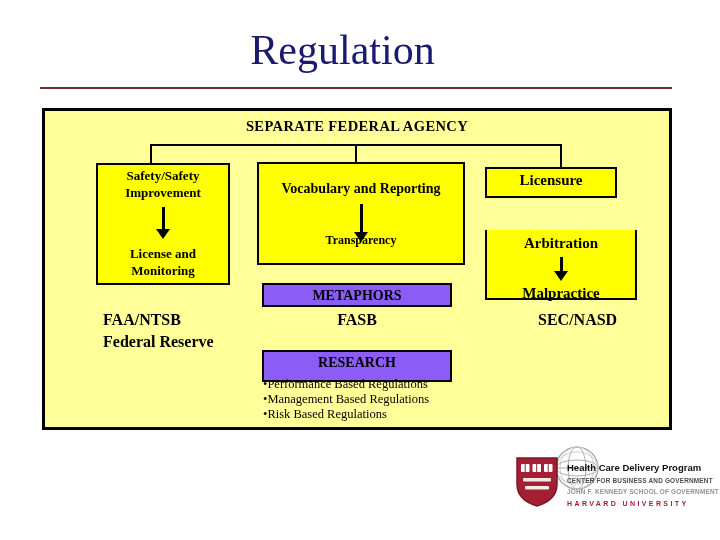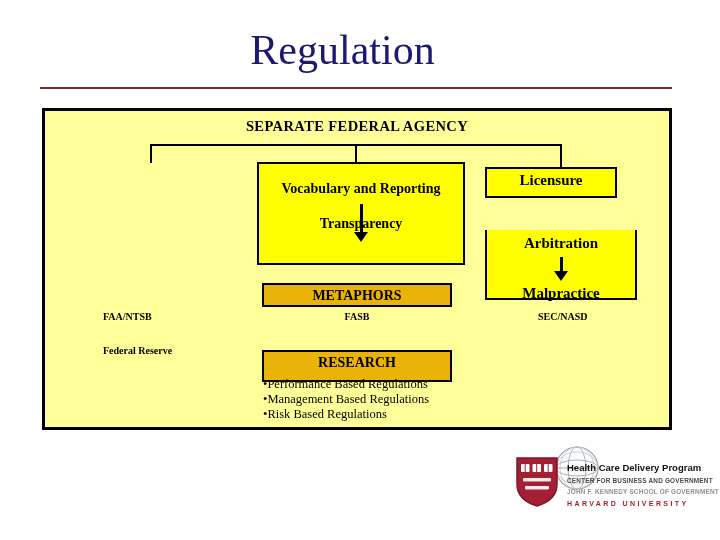--- a/index.html
+++ b/index.html
@@ -23,30 +23,30 @@
   .panel-header{
     position:absolute;left:0;top:7px;width:100%;text-align:center;
     font-size:14.5px;font-weight:700;letter-spacing:0.4px;
   }
   .cline{position:absolute;background:#000;}
   .ybox{
     position:absolute;background:#ffff00;border:2px solid #000;
     box-sizing:border-box;text-align:center;
   }
   .wbox{
-    position:absolute;background:#eab308;border:2px solid #000;
+    position:absolute;background:#8b5cf6;border:2px solid #000;
     box-sizing:border-box;text-align:center;font-weight:700;font-size:14px;
   }
   .boxlabel{position:absolute;left:0;width:100%;text-align:center;font-weight:700;}
   .arrow{position:absolute;left:50%;transform:translateX(-50%);
     display:flex;flex-direction:column;align-items:center;z-index:2;}
   .arrow .shaft{width:3px;background:#000;}
   .arrow .head{width:0;height:0;border-left:7px solid transparent;
     border-right:7px solid transparent;border-top:10px solid #000;}
-  .example{position:absolute;font-weight:700;font-size:10px;white-space:nowrap;}
+  .example{position:absolute;font-weight:700;font-size:16px;white-space:nowrap;}
   .bullets{position:absolute;left:218px;top:266px;font-size:12.5px;line-height:15px;}
   .bullets div{white-space:nowrap;}
   .footer-logo{position:absolute;left:513px;top:444px;width:205px;height:80px;
     font-family:"Liberation Sans","DejaVu Sans",sans-serif;}
   .footer-logo .globe{position:absolute;left:40px;top:0px;}
   .footer-logo .shield{position:absolute;left:2px;top:12px;}
   .logo-line{position:absolute;left:54px;white-space:nowrap;}
   .l1{top:18px;font-size:9.5px;font-weight:700;color:#111;}
   .l2{top:33px;font-size:6.4px;font-weight:700;color:#4b4b4b;letter-spacing:0.2px;}
   .l3{top:44px;font-size:6.4px;font-weight:700;color:#929292;letter-spacing:0.2px;}
@@ -62,24 +62,32 @@
 
   <div class="panel">
 
     <div class="panel-header">SEPARATE FEDERAL AGENCY</div>
 
     <div class="cline" style="left:105px;top:33px;width:412px;height:2px;"></div>
     <div class="cline" style="left:105px;top:33px;width:2px;height:19px;"></div>
     <div class="cline" style="left:310px;top:33px;width:2px;height:18px;"></div>
     <div class="cline" style="left:515px;top:33px;width:2px;height:23px;"></div>
 
+    <div class="ybox" style="left:51px;top:52px;width:134px;height:122px;">
+      <div class="boxlabel" style="top:2px;font-size:13px;line-height:17px;">Safety/Safety Improvement</div>
+      <div class="arrow" style="top:42px;">
+        <div class="shaft" style="height:22px;"></div>
+          <div class="head"></div>
+      </div>
+      <div class="boxlabel" style="top:80px;font-size:13px;line-height:17px;">License and Monitoring</div>
+    </div>
 
     <div class="ybox" style="left:212px;top:51px;width:208px;height:103px;">
       <div class="boxlabel" style="top:17px;font-size:14px;">Vocabulary and Reporting</div>
-      <div class="boxlabel" style="top:52px;font-size:14px;z-index:1;">Transparency</div>
+      <div class="boxlabel" style="top:69px;font-size:12px;z-index:1;">Transparency</div>
       <div class="arrow" style="top:40px;">
         <div class="shaft" style="height:28px;"></div>
           <div class="head"></div>
       </div>
     </div>
 
     <div class="ybox" style="left:440px;top:56px;width:132px;height:31px;">
       <div class="boxlabel" style="top:3px;font-size:15px;">Licensure</div>
     </div>
     <div class="ybox" style="left:440px;top:87px;width:152px;height:70px;border-top:none;margin-top:32px;">
@@ -91,21 +99,21 @@
       <div class="boxlabel" style="top:55px;font-size:15px;">Malpractice</div>
     </div>
 
     <div class="wbox" style="left:217px;top:172px;width:190px;height:24px;line-height:21px;">
       <span>METAPHORS</span>
     </div>
 
     <div class="example" style="left:58px;top:200px;">FAA/NTSB</div>
     <div class="example" style="left:217px;top:200px;width:190px;text-align:center;">FASB</div>
     <div class="example" style="left:493px;top:200px;">SEC/NASD</div>
-    <div class="example" style="left:58px;top:222px;margin-top:12px;">Federal Reserve</div>
+    <div class="example" style="left:58px;top:222px;">Federal Reserve</div>
 
     <div class="wbox" style="left:217px;top:239px;width:190px;height:32px;line-height:22px;">
       <span>RESEARCH</span>
     </div>
 
     <div class="bullets">
       <div>•Performance Based Regulations</div>
       <div>•Management Based Regulations</div>
       <div>•Risk Based Regulations</div>
     </div>

